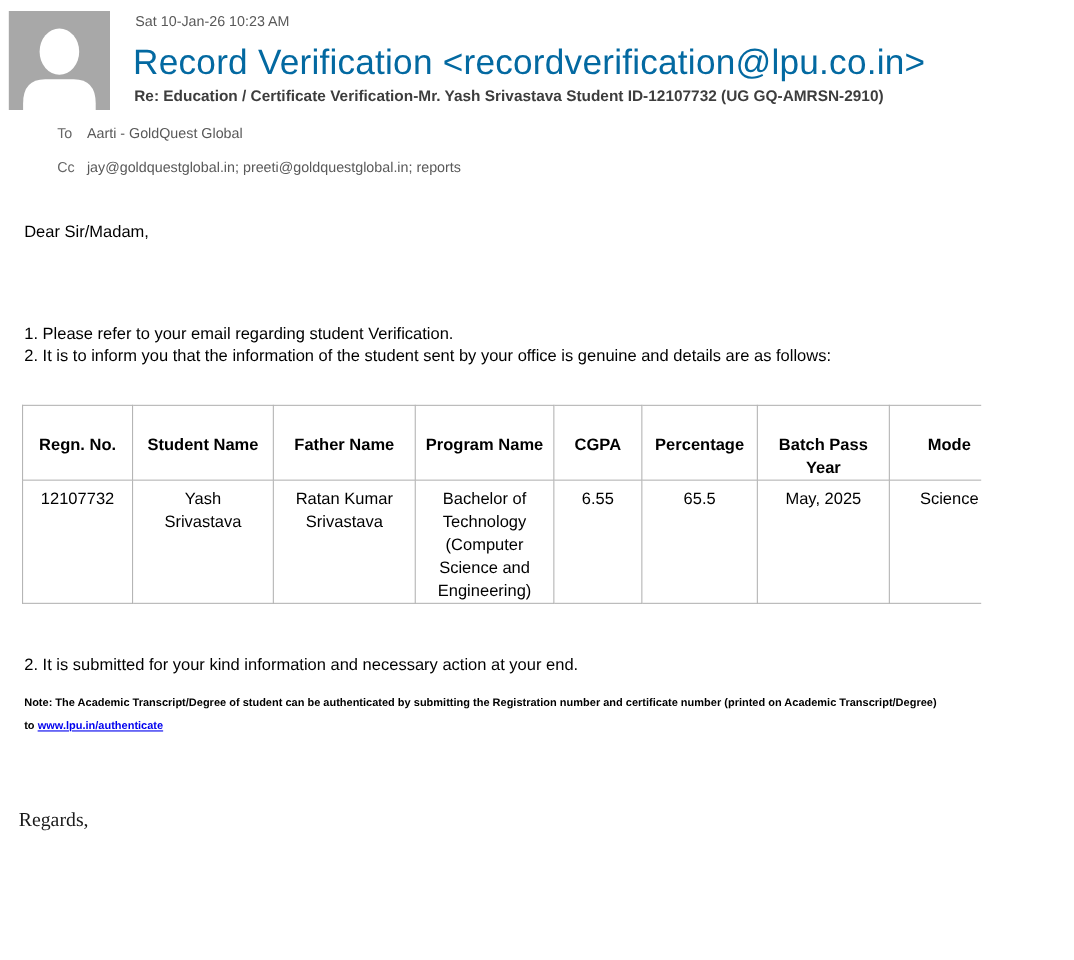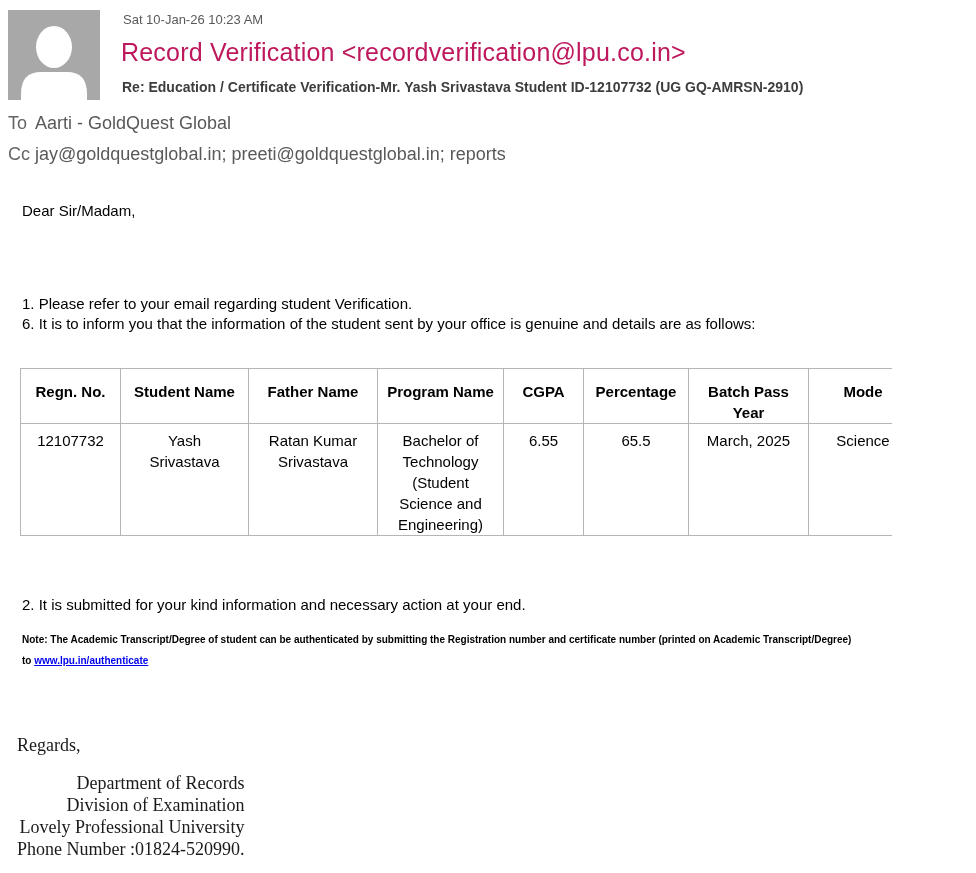--- a/index.html
+++ b/index.html
@@ -19,29 +19,29 @@
     width: 92px; height: 90px;
     background: #a8a8a8;
   }
   .avatar svg { display: block; width: 100%; height: 100%; }
   .msg-date {
     position: absolute; left: 123px; top: 12px;
     font-size: 13px; color: #595959;
   }
   .msg-sender {
     position: absolute; left: 121px; top: 38px;
-    font-size: 25px; font-weight: 400; color: #be185d;
+    font-size: 32px; font-weight: 400; color: #0369a1;
     letter-spacing: 0.2px; white-space: nowrap;
   }
   .msg-subject {
     position: absolute; left: 122px; top: 79px;
     font-size: 14px; font-weight: 700; color: #3d3d3d;
     white-space: nowrap;
   }
-  .recip-row { position: absolute; font-size: 18px; }
+  .recip-row { position: absolute; font-size: 13px; margin-left: 44px; }
   .recip-row.to { left: 8px; top: 113px; }
   .recip-row.cc { left: 8px; top: 144px; }
   .recip-label { display: inline-block; width: 27px; color: #666666; }
   .recip-value { color: #595959; }
 
   
   .greeting {
     position: absolute; left: 22px; top: 202px;
     font-size: 15px; color: #000000;
   }
@@ -72,21 +72,21 @@
   }
   table.details th, table.details td {
     border: 1px solid #b5b5b5;
     text-align: center;
     vertical-align: top;
     line-height: 21px;
     overflow: hidden;
   }
   table.details th {
     height: 55px;
-    padding: 12px 6px 0 6px;
+    padding: 25px 6px 0 6px;
     font-weight: 700;
   }
   table.details td {
     height: 104px;
     padding: 6px 14px 0 14px;
     font-weight: 400;
   }
 
   
   .sig {
@@ -117,21 +117,21 @@
     <span class="recip-label">To</span><span class="recip-value">Aarti - GoldQuest Global</span>
   </div>
   <div class="recip-row cc">
     <span class="recip-label">Cc</span><span class="recip-value">jay@goldquestglobal.in; preeti@goldquestglobal.in; reports</span>
   </div>
 
   <div class="greeting">Dear Sir/Madam,</div>
 
   <div class="para-12">
     <span>1. Please refer to your email regarding student Verification.</span><br>
-    <span>6. It is to inform you that the information of the student sent by your office is genuine and details are as follows:</span>
+    <span>2. It is to inform you that the information of the student sent by your office is genuine and details are as follows:</span>
   </div>
 
   <table class="details">
     <colgroup>
       <col style="width:100px">
         <col style="width:128px">
         <col style="width:129px">
         <col style="width:126px">
       <col style="width:80px">
         <col style="width:105px">
@@ -148,36 +148,30 @@
         <th>Percentage</th>
         <th>Batch Pass Year</th>
         <th>Mode</th>
       </tr>
     </thead>
     <tbody>
       <tr>
         <td>12107732</td>
         <td>Yash Srivastava</td>
         <td>Ratan Kumar Srivastava</td>
-        <td>Bachelor of Technology (Student Science and Engineering)</td>
+        <td>Bachelor of Technology (Computer Science and Engineering)</td>
         <td>6.55</td>
         <td>65.5</td>
-        <td>March, 2025</td>
+        <td>May, 2025</td>
         <td>Science</td>
       </tr>
     </tbody>
   </table>
 
   <div class="para-3">2. It is submitted for your kind information and necessary action at your end.</div>
 
   <div class="note">
     <span>Note: The Academic Transcript/Degree of student can be authenticated by submitting the Registration number and certificate number (printed on Academic Transcript/Degree) to </span><a href="#">www.lpu.in/authenticate</a>
   </div>
 
   <div class="sig regards">Regards,</div>
-  <div class="sig block">
-    <span>Department of Records</span><br>
-    <span>Division of Examination</span><br>
-    <span>Lovely Professional University</span><br>
-    <span>Phone Number :01824-520990.</span>
-  </div>
 
 </div>
 
 </body></html>

